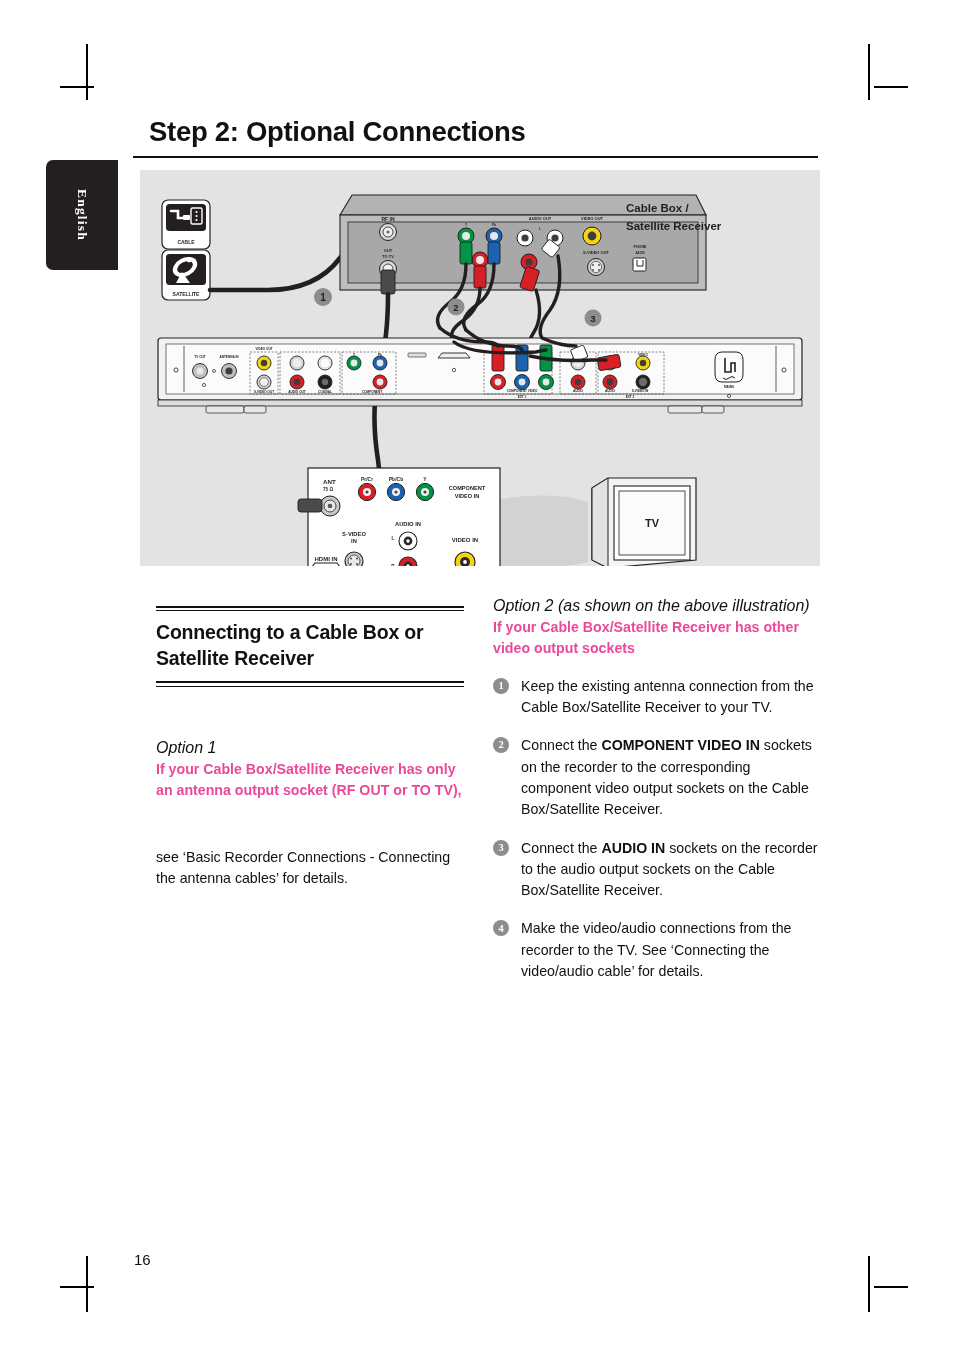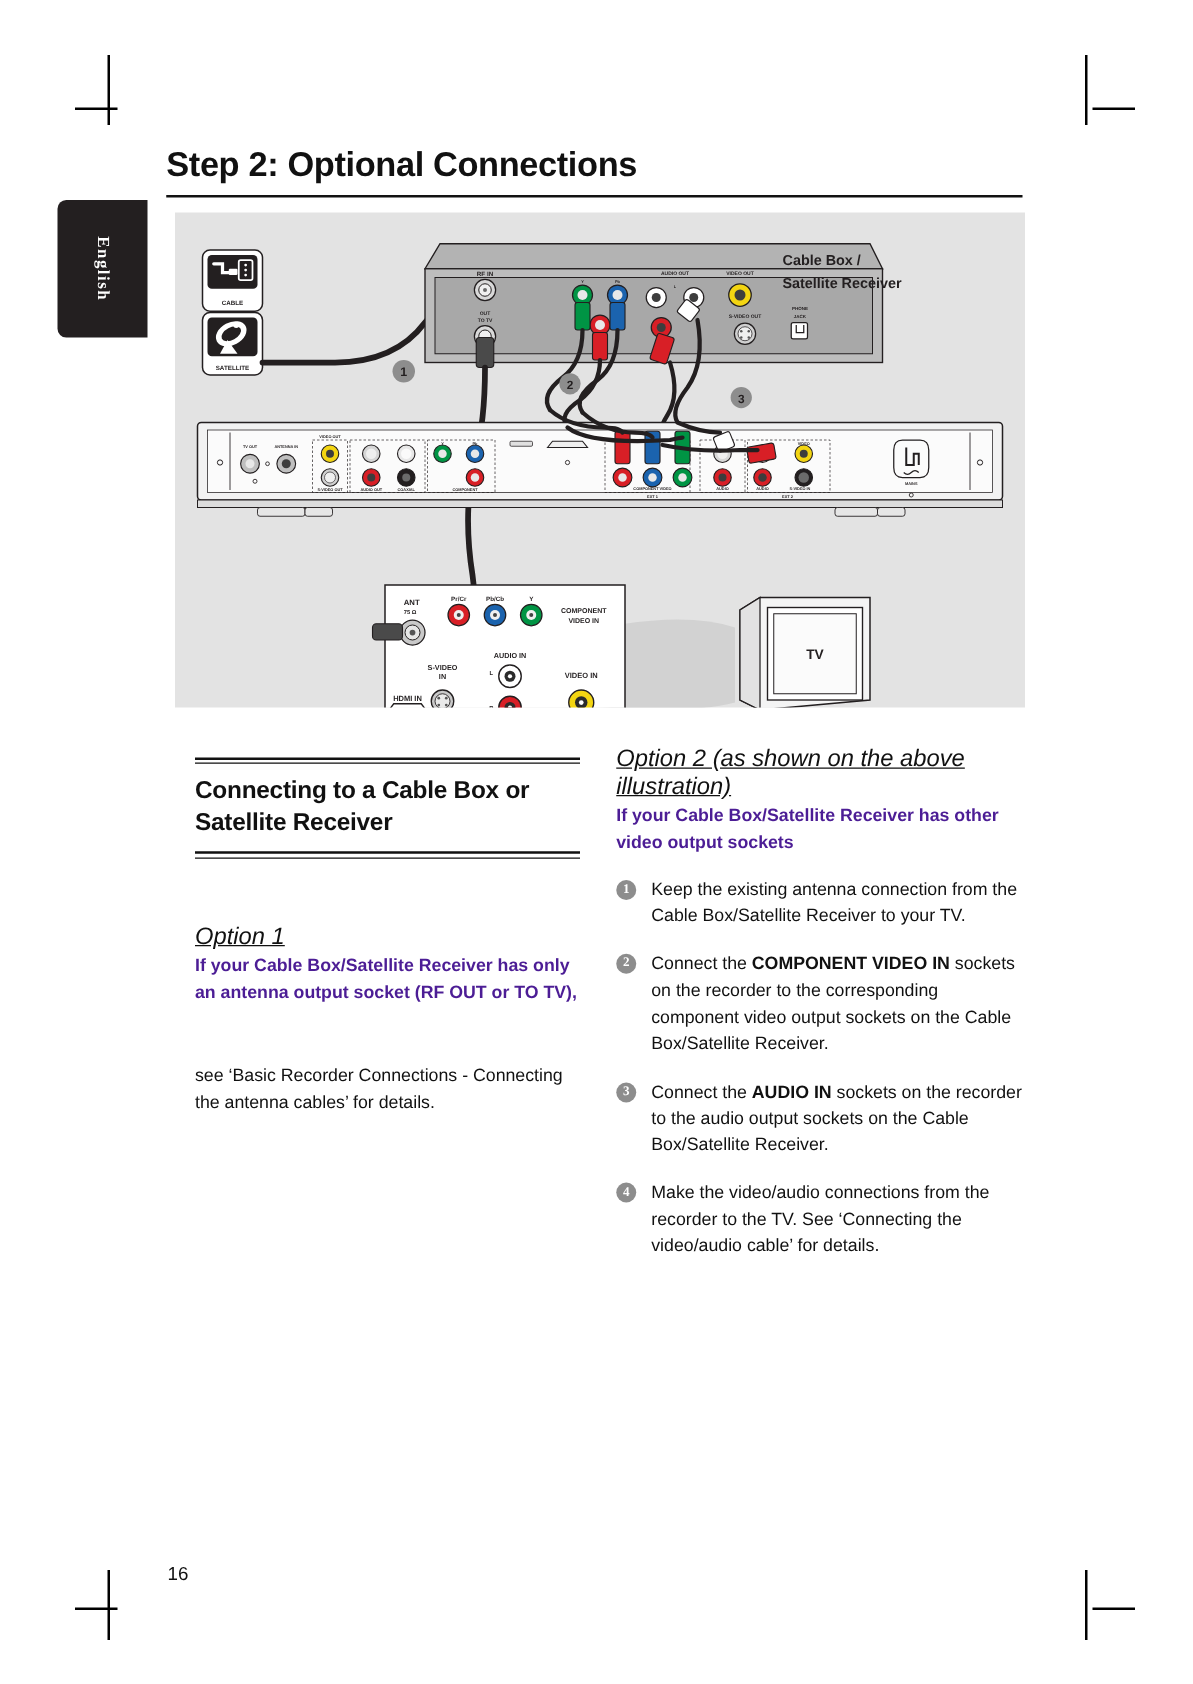--- a/index.html
+++ b/index.html
@@ -37,21 +37,21 @@
     color: #fff;
     font-weight: bold;
     font-size: 13.5px;
     letter-spacing: 1.2px;
     font-family: "Liberation Serif", serif;
   }
 
   
   #page-title {
     position: absolute;
-    left: 133px; top: 116px;
+    left: 149px; top: 116px;
     font-size: 27.5px;
     font-weight: bold;
     letter-spacing: -0.3px;
     color: #111;
   }
   #title-rule {
     position: absolute;
     left: 133px; top: 156px;
     width: 685px; height: 2.4px;
     background: #111;
@@ -82,31 +82,30 @@
   #section-heading {
     font-size: 19.5px;
     font-weight: bold;
     line-height: 1.33;
     letter-spacing: -0.2px;
     color: #111;
   }
 
   .opt-label {
     font-style: italic;
-    font-size: 19px;
-    text-decoration: underline;
+    font-size: 16px;
     color: #111;
     display: inline-block;
   }
 
   .lead-bold {
     font-weight: bold;
     font-size: 14.2px;
     line-height: 1.47;
-    color: #4c1d95;
+    color: #ec4899;
     margin-top: 2px;
   }
   .body-text {
     font-size: 14.2px;
     line-height: 1.47;
     color: #111;
     margin-top: 47px;
   }
 
   #col-left .opt-block { margin-top: 52px; }

